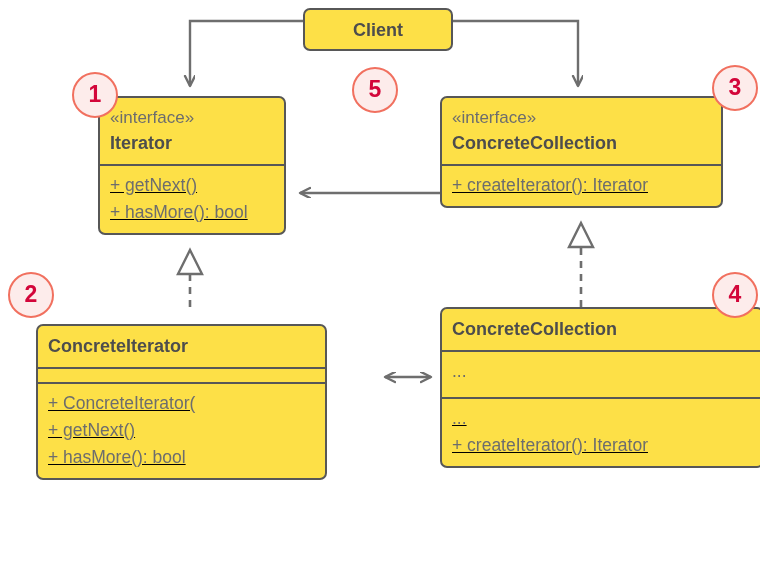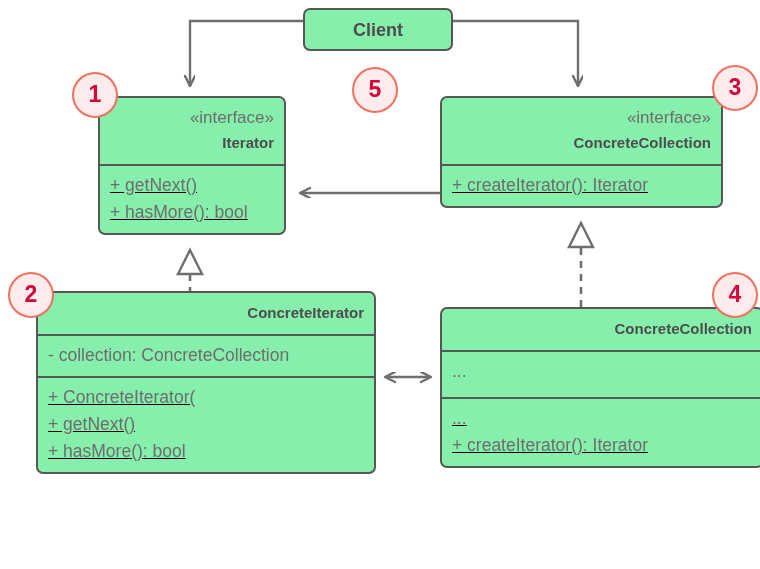--- a/index.html
+++ b/index.html
@@ -23,50 +23,50 @@
     top: 0;
     width: 760px;
     height: 569px;
     pointer-events: none;
   }
 
   
   .umlbox {
     position: absolute;
     box-sizing: border-box;
-    background: #86efac;
+    background: #fde047;
     border: 2.5px solid #575757;
     border-radius: 7px;
     overflow: hidden;
   }
   .compartment {
     box-sizing: border-box;
     padding: 6px 10px 7px 10px;
     border-bottom: 2.5px solid #575757;
   }
   .compartment:last-child {
     border-bottom: none;
     text-decoration: underline;
   }
   .head {
-    text-align: right;
+    text-align: left;
     padding-top: 7px;
     padding-bottom: 8px;
   }
   .stereotype {
     display: block;
     color: #6d6d6d;
     font-size: 17px;
     line-height: 25px;
     font-weight: 400;
   }
   .cname {
     display: block;
     color: #4d4d4d;
-    font-size: 15px;
+    font-size: 18px;
     line-height: 26px;
     font-weight: bold;
   }
   .member {
     display: block;
     color: #6d6d6d;
     font-size: 17.5px;
     line-height: 27px;
     font-weight: 400;
     white-space: pre;
@@ -80,21 +80,21 @@
     height: 43px;
     display: flex;
     align-items: center;
     justify-content: center;
   }
   #client-box .cname { font-size: 18px; }
 
   
   #iterator-box          { left: 98px;  top: 96px;  width: 188px; }
   #iterablecollection-box{ left: 440px; top: 96px;  width: 283px; }
-  #concreteiterator-box  { left: 36px;  top: 291px; width: 340px; }
+  #concreteiterator-box  { left: 36px;  top: 324px; width: 291px; }
   #concretecollection-box{ left: 440px; top: 307px; width: 324px; }
 
   #concretecollection-box .c-attrs { min-height: 47px; }
   #concretecollection-box .c-ops   { min-height: 66px; }
 
   
   .badge {
     position: absolute;
     width: 46px;
     height: 46px;
@@ -180,21 +180,20 @@
     <div class="compartment c-ops">
       <span class="member">+ createIterator(): Iterator</span>
     </div>
   </div>
 
   <div class="umlbox" id="concreteiterator-box">
     <div class="compartment head">
       <span class="cname">ConcreteIterator</span>
     </div>
     <div class="compartment c-attrs">
-      <span class="member">- collection: ConcreteCollection</span>
     </div>
     <div class="compartment c-ops">
       <span class="member">+ ConcreteIterator(</span>
       <span class="member">+ getNext()</span>
       <span class="member">+ hasMore(): bool</span>
     </div>
   </div>
 
   <div class="umlbox" id="concretecollection-box">
     <div class="compartment head">

